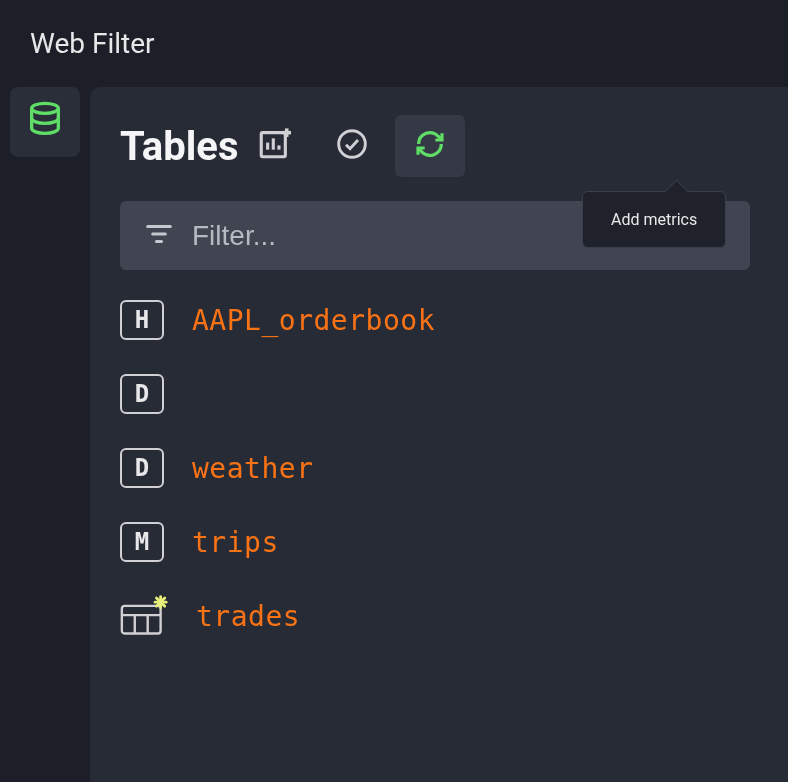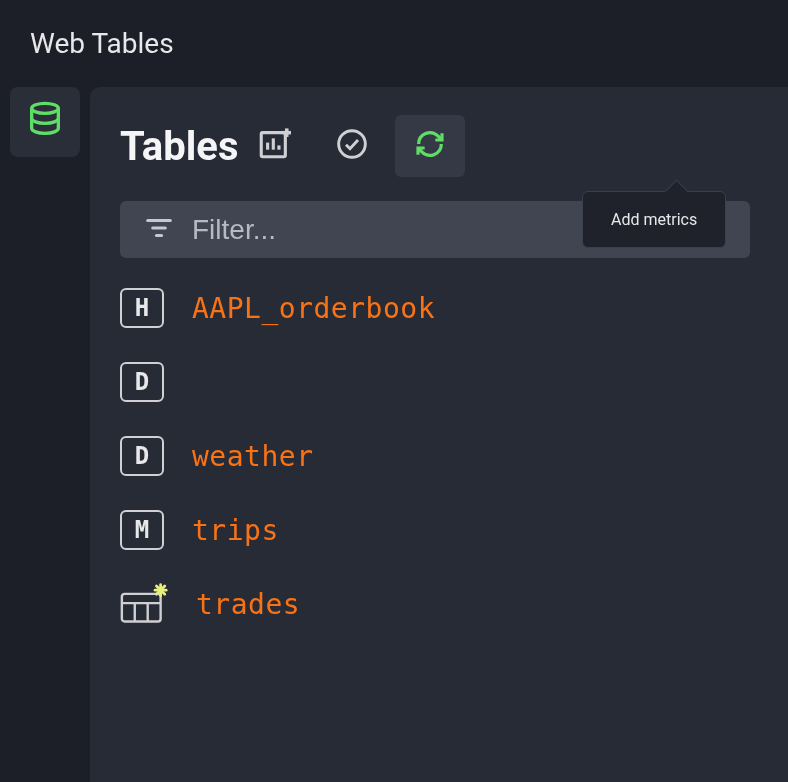--- a/index.html
+++ b/index.html
@@ -100,21 +100,21 @@
       top: -9px;
       left: 85px;
       width: 16px;
       height: 16px;
       background: #1f222b;
       border-left: 1px solid #3a3f4c;
       border-top: 1px solid #3a3f4c;
       transform: rotate(45deg);
     }
     .filter-bar {
-      height: 57px;
+      height: 69px;
       background: #414552;
       border-radius: 6px;
       display: flex;
       align-items: center;
       padding: 0 24px;
       margin-bottom: 30px;
     }
     .filter-input {
       flex: 1;
       background: transparent;
@@ -165,21 +165,21 @@
       font-family: ui-monospace, 'SF Mono', Menlo, Consolas, monospace;
       font-size: 28px;
       color: #f97316;
       letter-spacing: 0.5px;
     }
   </style>
 </head>
 <body>
 
 <div class="titlebar">
-  <span class="titlebar-text">Web Tables</span>
+  <span class="titlebar-text">Web Filter</span>
 </div>
 
 <div class="main-area">
 
   <div class="left-rail">
     <div class="rail-button">
       <span>
         <svg width="40" height="40" viewBox="0 0 24 24" fill="none" stroke="#5fdd66" stroke-width="2">
           <ellipse cx="12" cy="5" rx="8" ry="3"></ellipse>
           <path d="M4 5v6c0 1.66 3.58 3 8 3s8-1.34 8-3V5"></path>

